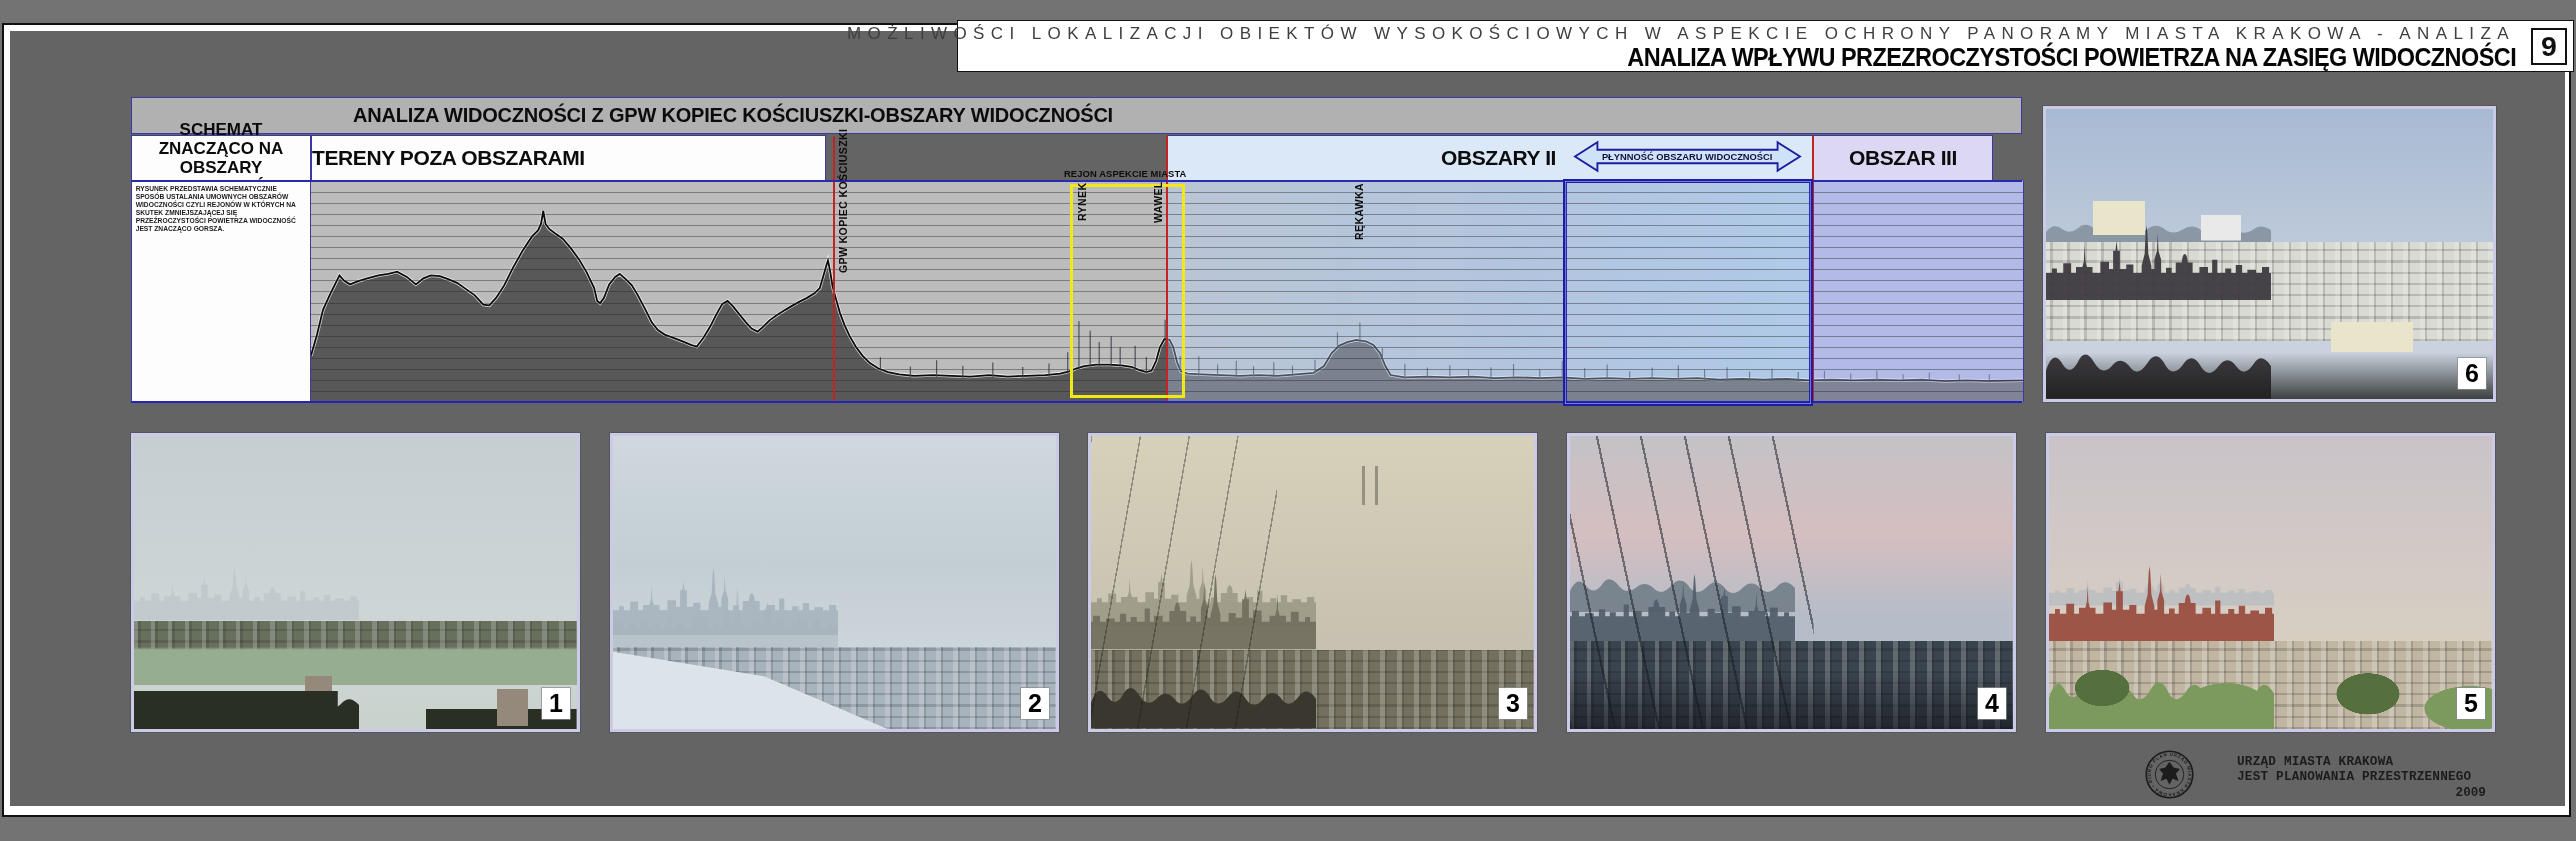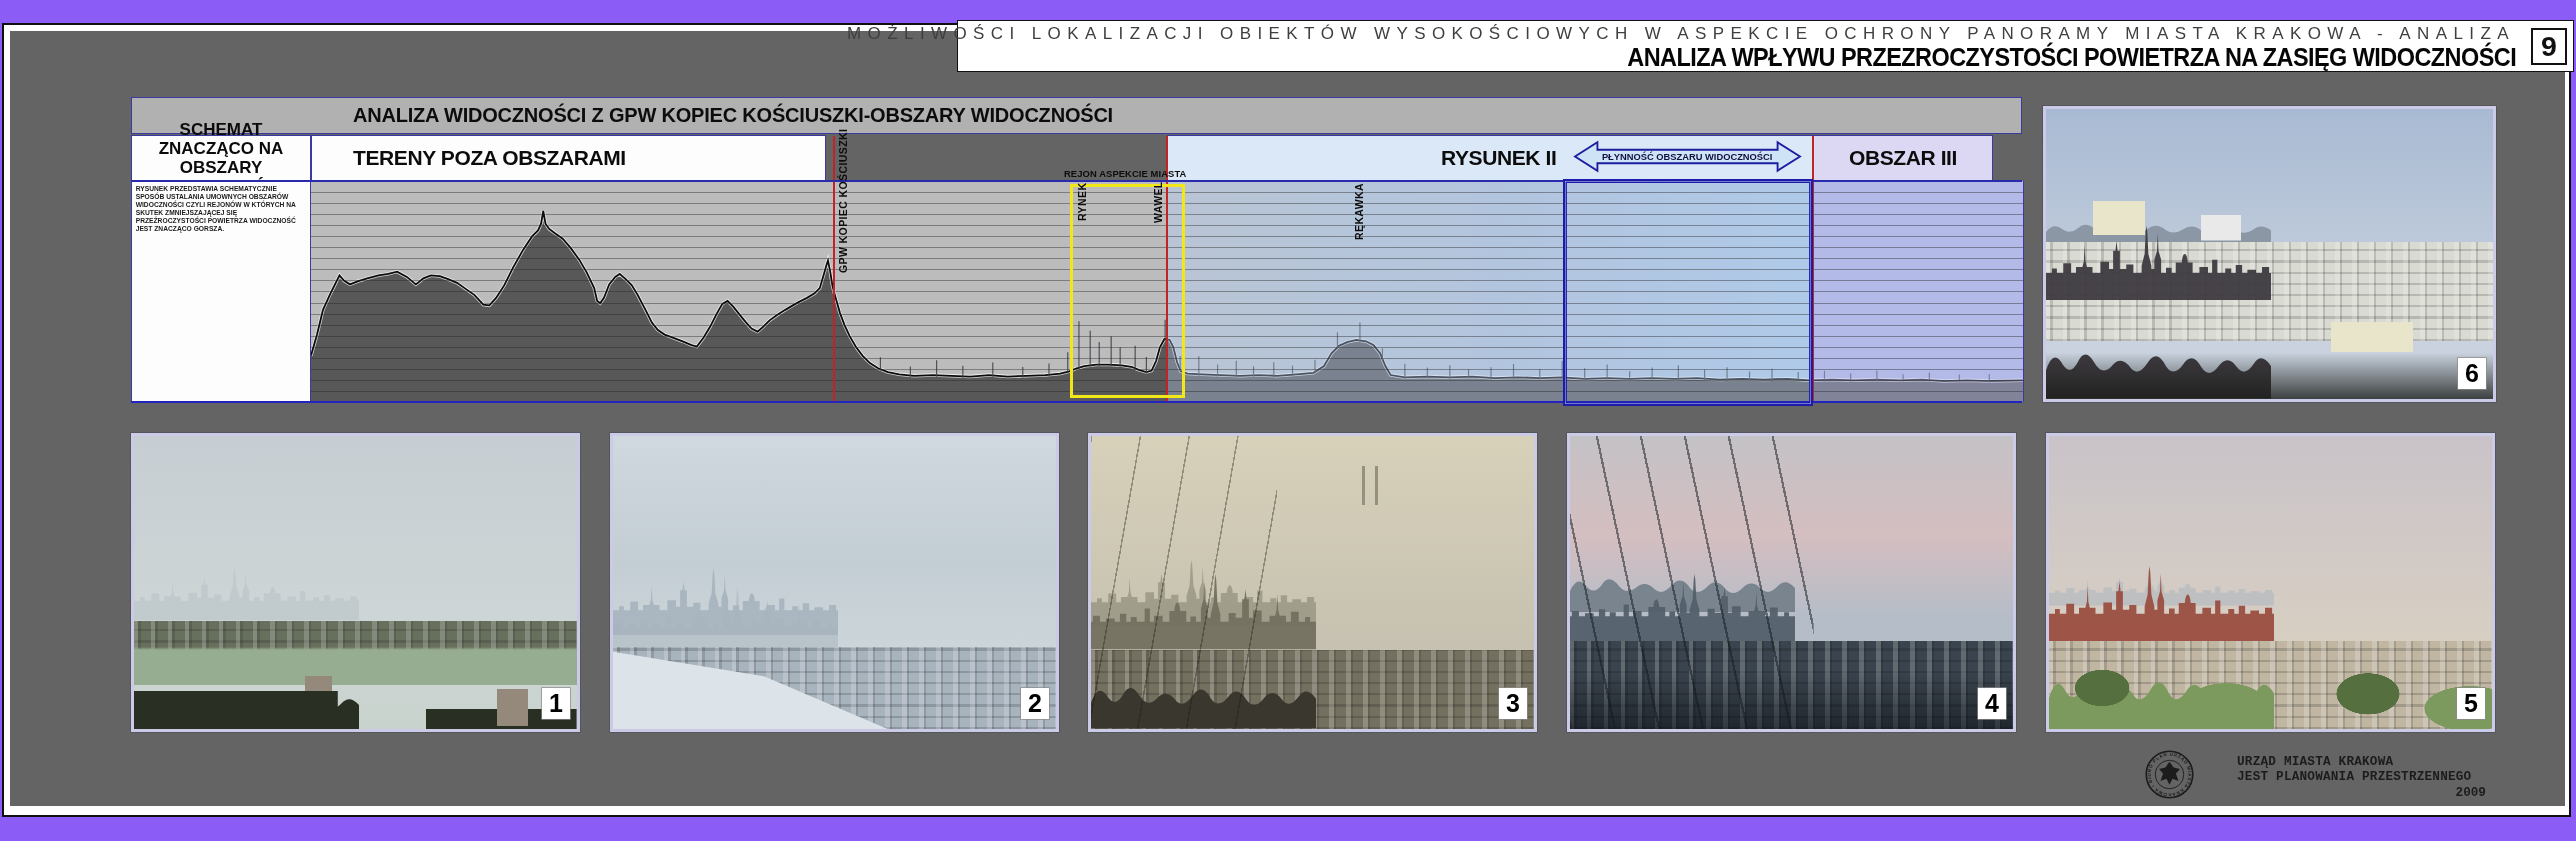--- a/index.html
+++ b/index.html
@@ -1,16 +1,16 @@
 <!DOCTYPE html>
 <html style="font-size:12px"><head>
 <meta charset="utf-8">
 <style>
   html,body{margin:0;padding:0;background:#888;}
-  .page{position:relative;width:2576px;height:841px;background:#8b5cf6;overflow:hidden;
+  .page{position:relative;width:2576px;height:841px;background:#737373;overflow:hidden;
         font-family:"Liberation Sans", sans-serif;}
 
   
   .frame{position:absolute;left:1.5px;top:22.5px;width:2569px;height:794px;border:2.2px solid #101010;
          box-sizing:border-box;background:#ffffff;}
   .canvas{position:absolute;left:9.7px;top:31px;width:2555px;height:775px;background:#646464;}
 
   
   .titleblock{position:absolute;left:957px;top:19.5px;width:1617px;height:52px;background:#fff;
               border:1.9px solid #111;box-sizing:border-box;z-index:40;}
@@ -26,21 +26,21 @@
   .dg-headerbar{position:absolute;left:131px;top:97px;width:1891px;height:37px;background:#b1b1b1;
                 border:1.5px solid #3a3aa0;box-sizing:border-box;display:flex;align-items:center;z-index:5;}
   .dg-title{padding-left:221px;font-size:20px;font-weight:bold;color:#0c0c0c;letter-spacing:-0.2px;}
 
   .bandbox{position:absolute;top:135px;height:46px;border:1.5px solid #3a3aa0;box-sizing:border-box;
            display:flex;align-items:center;justify-content:center;z-index:5;}
   .bandbox .zl{font-size:21px;font-weight:bold;color:#0c0c0c;letter-spacing:-0.4px;}
   .bb-legend{left:131px;width:180px;background:#fdfdfd;flex-direction:column;justify-content:center;}
   .bb-legend .lt{font-size:17px;font-weight:bold;line-height:19px;color:#0b0b0b;text-align:center;}
   .bb-tereny{left:311px;width:515px;background:#fdfdfd;justify-content:flex-start;}
-  .bb-tereny .zl{padding-left:41px;}
+  .bb-tereny .zl{}
   .bb-o1{left:826px;width:341px;background:#fdfdfd;}
   .bb-o2{left:1167px;width:646px;background:#dbe8f8;justify-content:flex-start;}
   .bb-o2 .zl{padding-left:273px;}
   .bb-o3{left:1813px;width:180px;background:#dcd7f2;}
 
   .legend-desc{position:absolute;left:131px;top:181px;width:180px;height:221px;background:#fdfdfd;
                border:1.5px solid #3a3aa0;box-sizing:border-box;z-index:5;padding:3px 3.7px;
                font-size:6.7px;line-height:7.9px;font-weight:bold;color:#1b1b1b;}
 
   
@@ -196,21 +196,21 @@
   </div>
 
   <div class="bandbox bb-legend">
     <div class="lt">SCHEMAT ZNACZĄCO NA</div>
     <div class="lt">OBSZARY  WIDOCZNOŚCI</div>
   </div>
   <div class="bandbox bb-tereny">
     <div class="zl">TERENY POZA OBSZARAMI</div>
   </div>
   <div class="bandbox bb-o2">
-    <div class="zl">RYSUNEK II</div>
+    <div class="zl">OBSZARY II</div>
   </div>
   <div class="bandbox bb-o3">
     <div class="zl">OBSZAR III</div>
   </div>
 
   <svg class="flowarrow" viewBox="0 0 309 46">
     <polygon points="4,23 34,4 34,14 275,14 275,4 305,23 275,42 275,32 34,32 34,42" fill="#cfe3f7" stroke="#1d1d9f" stroke-width="2.5"></polygon>
     <text x="154" y="27.5" text-anchor="middle" font-size="12.5" font-weight="bold" fill="#10103f">PŁYNNOŚĆ OBSZARU WIDOCZNOŚCI</text>
   </svg>
 

